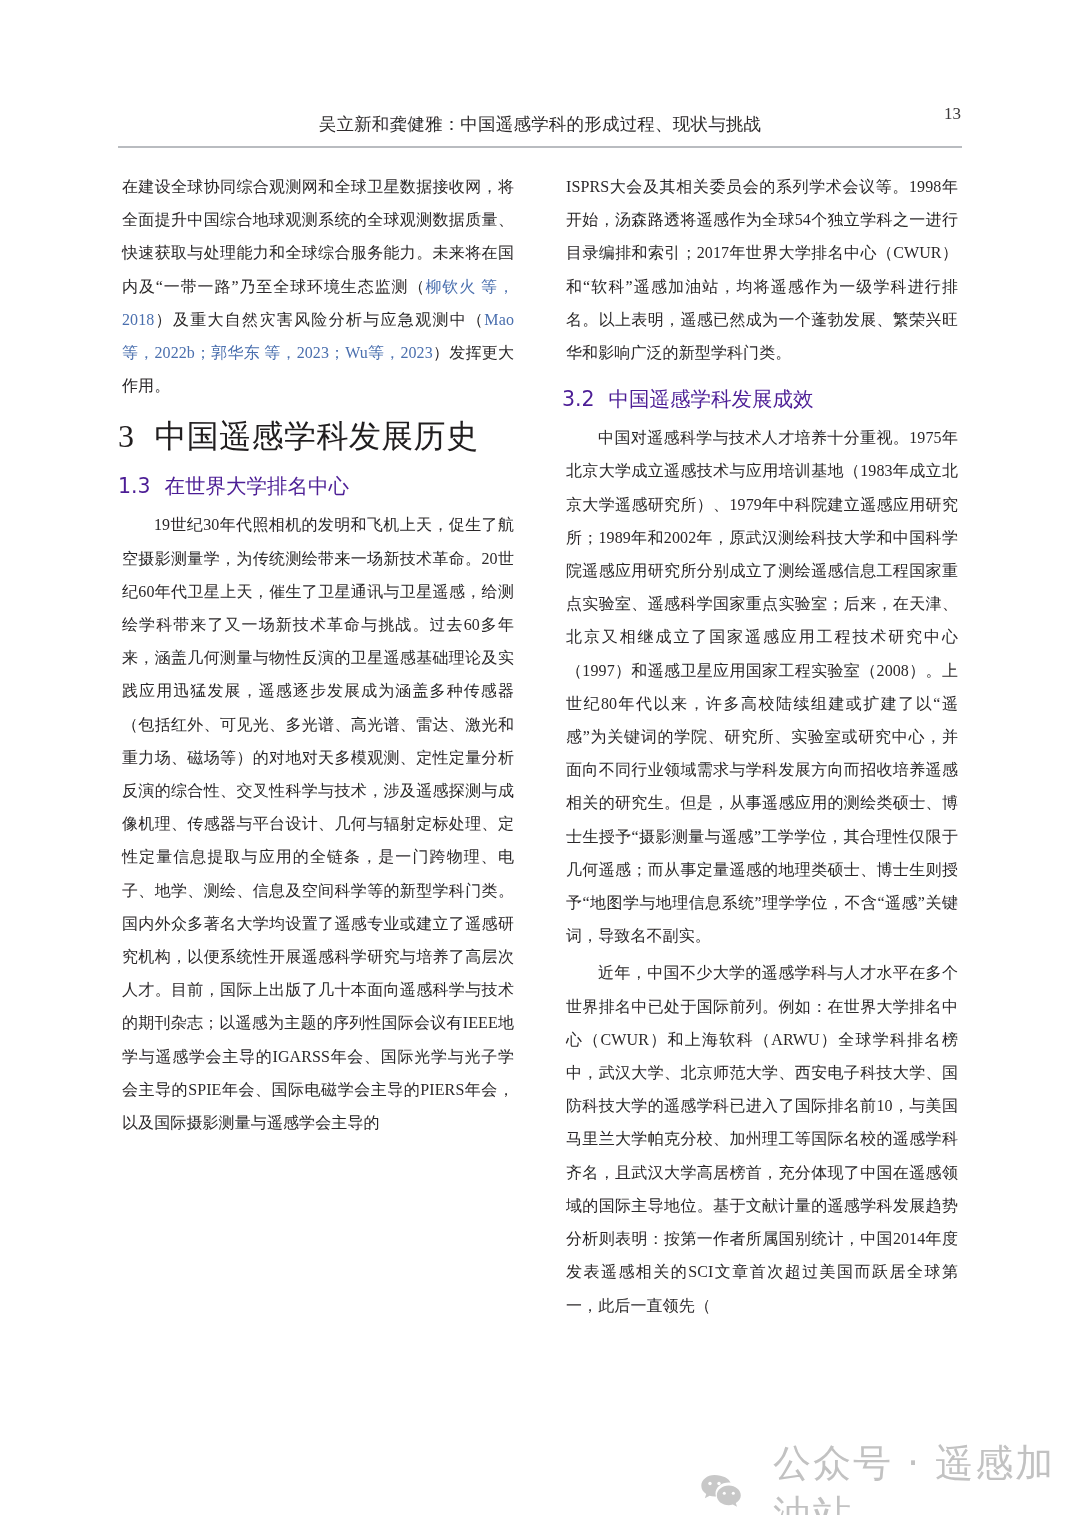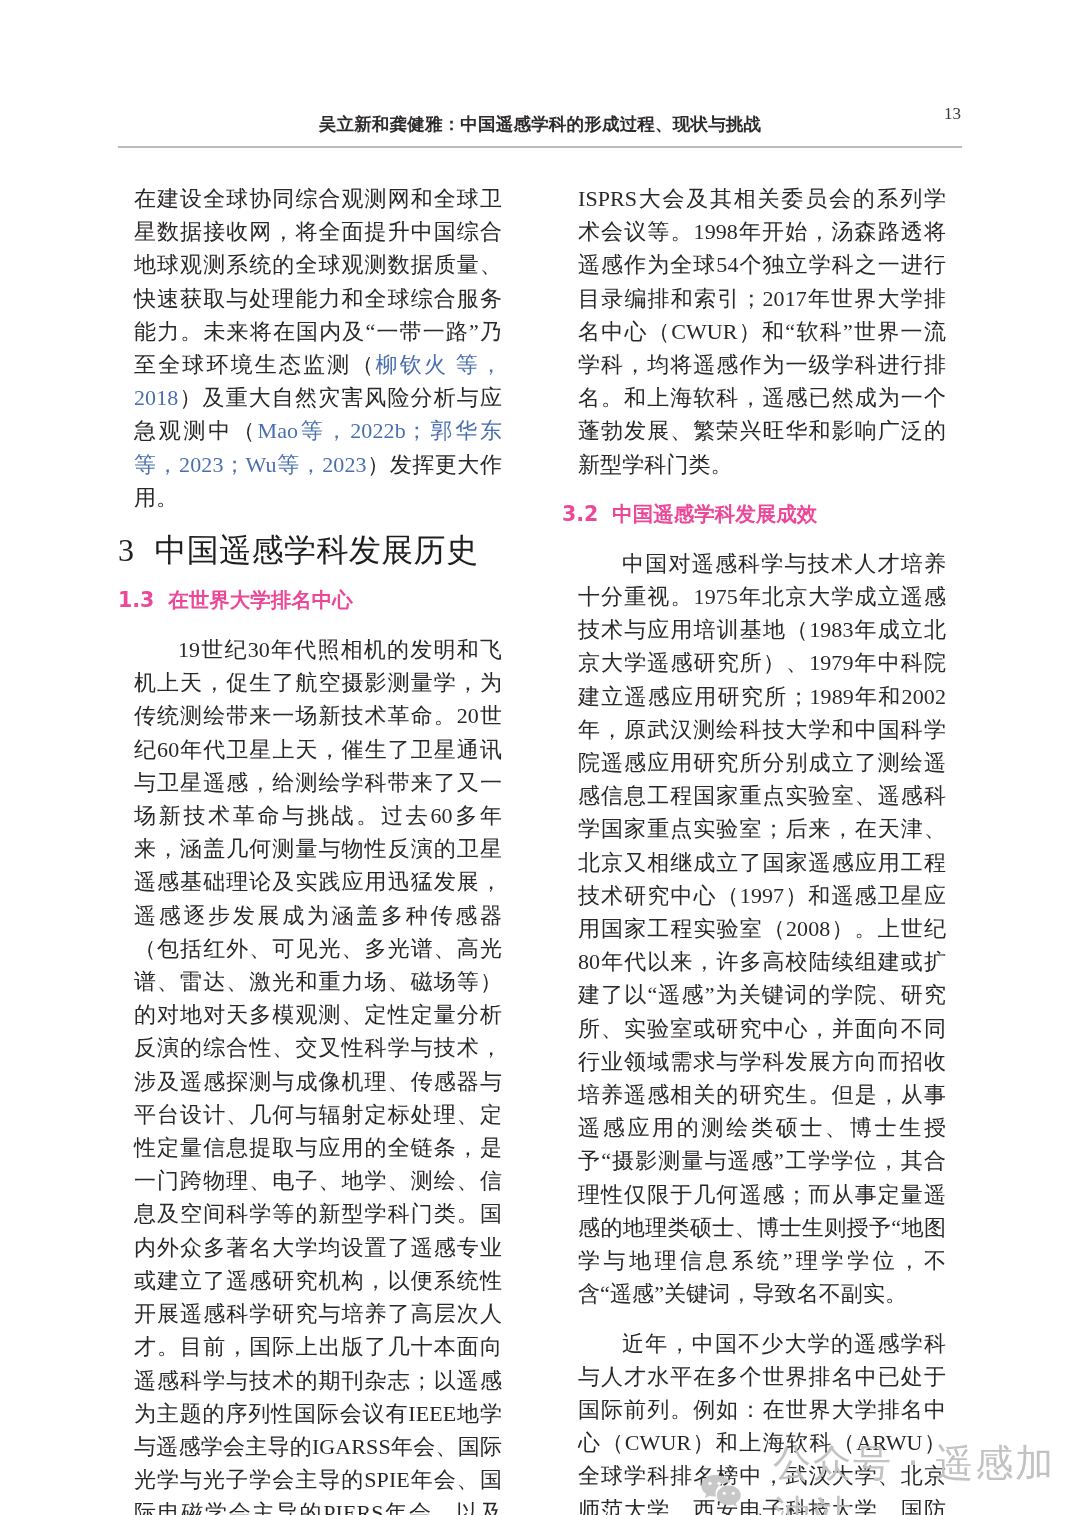--- a/index.html
+++ b/index.html
@@ -25,21 +25,20 @@
   
   .running-head {
     position: absolute;
     left: 118px;
     top: 112px;
     width: 844px;
     height: 34px;
     display: flex;
     align-items: baseline;
     justify-content: center;
-    font-weight: bold;
   }
   .running-head-title {
     font-size: 17.5px;
     color: #2e2b2c;
     letter-spacing: 0.2px;
     white-space: nowrap;
   }
   .running-head-page {
     position: absolute;
     right: 0;
@@ -63,22 +62,22 @@
     top: 166px;
     width: 844px;
     display: flex;
     gap: 44px;
   }
   .col {
     width: 400px;
   }
 
   p.para {
-    margin: 16px;
-    font-size: 22px;
+    margin: 4px;
+    font-size: 16px;
     line-height: 33.2px;
     text-align: justify;
     text-justify: inter-ideograph;
     color: #2a2728;
     letter-spacing: 0.1px;
   }
   p.indent {
     text-indent: 2em;
   }
 
@@ -91,23 +90,23 @@
     letter-spacing: 0.4px;
   }
   h2.section .num {
     margin-right: 20px;
   }
 
   h3.subsection {
     margin: 13px 0 5px 0;
     font-size: 20.5px;
     line-height: 34px;
-    font-weight: bold;
+    font-weight: normal;
     font-family: "DejaVu Sans", "Liberation Sans", sans-serif;
-    color: #ec4899;
+    color: #4c1d95;
   }
   h3.subsection .num {
     margin-right: 14px;
   }
 
   .cite {
     color: #4a6fae;
   }
 
   
@@ -150,21 +149,21 @@
 
 
       <h3 class="subsection"><span class="num">1.3</span><span>在世界大学排名中心</span></h3>
 
       <p class="para indent">19世纪30年代照相机的发明和飞机上天，促生了航空摄影测量学，为传统测绘带来一场新技术革命。20世纪60年代卫星上天，催生了卫星通讯与卫星遥感，给测绘学科带来了又一场新技术革命与挑战。过去60多年来，涵盖几何测量与物性反演的卫星遥感基础理论及实践应用迅猛发展，遥感逐步发展成为涵盖多种传感器（包括红外、可见光、多光谱、高光谱、雷达、激光和重力场、磁场等）的对地对天多模观测、定性定量分析反演的综合性、交叉性科学与技术，涉及遥感探测与成像机理、传感器与平台设计、几何与辐射定标处理、定性定量信息提取与应用的全链条，是一门跨物理、电子、地学、测绘、信息及空间科学等的新型学科门类。国内外众多著名大学均设置了遥感专业或建立了遥感研究机构，以便系统性开展遥感科学研究与培养了高层次人才。目前，国际上出版了几十本面向遥感科学与技术的期刊杂志；以遥感为主题的序列性国际会议有IEEE地学与遥感学会主导的IGARSS年会、国际光学与光子学会主导的SPIE年会、国际电磁学会主导的PIERS年会，以及国际摄影测量与遥感学会主导的</p>
 
     </div>
 
     <div class="col">
 
-      <p class="para">ISPRS大会及其相关委员会的系列学术会议等。1998年开始，汤森路透将遥感作为全球54个独立学科之一进行目录编排和索引；2017年世界大学排名中心（CWUR）和“软科”世界一流学科，均将遥感作为一级学科进行排名。和上海软科，遥感已然成为一个蓬勃发展、繁荣兴旺华和影响广泛的新型学科门类。</p>
+      <p class="para">ISPRS大会及其相关委员会的系列学术会议等。1998年开始，汤森路透将遥感作为全球54个独立学科之一进行目录编排和索引；2017年世界大学排名中心（CWUR）和“软科”遥感加油站，均将遥感作为一级学科进行排名。以上表明，遥感已然成为一个蓬勃发展、繁荣兴旺华和影响广泛的新型学科门类。</p>
 
       <h3 class="subsection"><span class="num">3.2</span><span>中国遥感学科发展成效</span></h3>
 
       <p class="para indent">中国对遥感科学与技术人才培养十分重视。1975年北京大学成立遥感技术与应用培训基地（1983年成立北京大学遥感研究所）、1979年中科院建立遥感应用研究所；1989年和2002年，原武汉测绘科技大学和中国科学院遥感应用研究所分别成立了测绘遥感信息工程国家重点实验室、遥感科学国家重点实验室；后来，在天津、北京又相继成立了国家遥感应用工程技术研究中心（1997）和遥感卫星应用国家工程实验室（2008）。上世纪80年代以来，许多高校陆续组建或扩建了以“遥感”为关键词的学院、研究所、实验室或研究中心，并面向不同行业领域需求与学科发展方向而招收培养遥感相关的研究生。但是，从事遥感应用的测绘类硕士、博士生授予“摄影测量与遥感”工学学位，其合理性仅限于几何遥感；而从事定量遥感的地理类硕士、博士生则授予“地图学与地理信息系统”理学学位，不含“遥感”关键词，导致名不副实。</p>
 
       <p class="para indent"><span>近年，中国不少大学的遥感学科与人才水平在多个世界排名中已处于国际前列。例如：在世界大学排名中心（CWUR）和上海软科（ARWU）全球学科排名榜中，武汉大学、北京师范大学、西安电子科技大学、国防科技大学的遥感学科已进入了国际排名前10，与美国马里兰大学帕克分校、加州理工等国际名校的遥感学科齐名，且武汉大学高居榜首，充分体现了中国在遥感领域的国际主导地位。基于文献计量的遥感学科发展趋势分析则表明：按第一作者所属国别统计，中国2014年度发表遥感相关的SCI文章首次超过美国而跃居全球第一，此后一直领先（</span></p>
 
     </div>
   </div>
 

